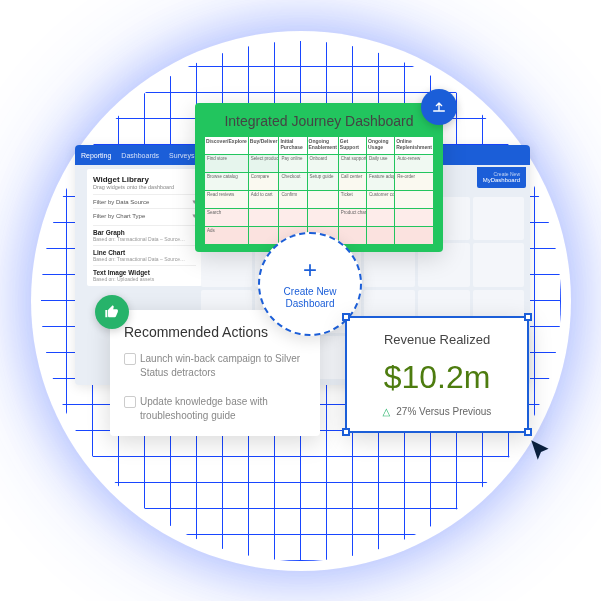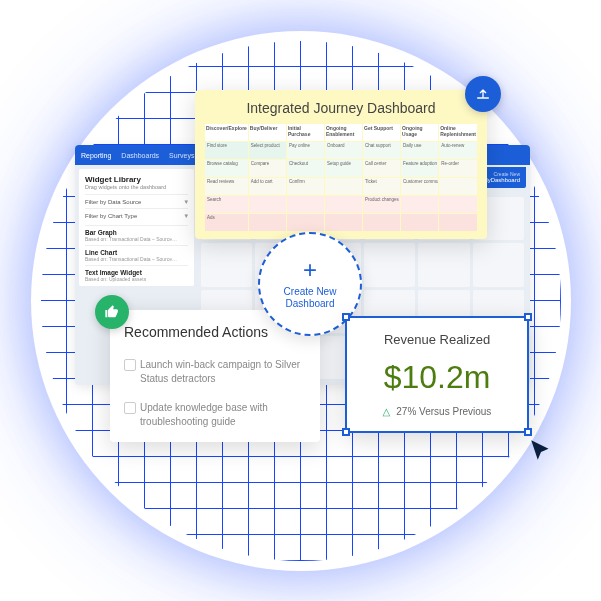--- a/index.html
+++ b/index.html
@@ -65,21 +65,21 @@
     color: #fff;
     background: #1b5ed8;
     padding: 4px 6px;
     border-radius: 0 0 2px 2px;
     text-align: right;
     line-height: 1.2;
   }
   .app-right-top .small { opacity: 0.7; font-size: 5px; }
   .wl-panel {
     position: absolute;
-    left: 4px; top: 24px;
+    left: 12px; top: 24px;
     width: 115px;
     background: #fff;
     border-radius: 2px;
     padding: 6px 6px 4px;
     font-size: 7px;
     color: #333;
   }
   .wl-panel .wl-title { font-weight: 600; font-size: 8px; color:#222; }
   .wl-panel .wl-sub { font-size: 5.5px; color:#888; margin-bottom:4px; }
   .wl-row {
@@ -97,23 +97,23 @@
     display: grid;
     grid-template-columns: repeat(6, 1fr);
     grid-template-rows: repeat(4, 1fr);
     gap: 3px;
   }
   .ph-cell { background: #f4f6fa; border-radius:2px; }
 
   
   .journey-card {
     position: absolute;
-    top: 90px; left: 195px;
-    width: 292px;
-    background: #fef9c3;
+    top: 103px; left: 195px;
+    width: 248px;
+    background: #22c55e;
     border-radius: 4px;
     box-shadow: 0 6px 24px rgba(0,0,0,0.15);
     z-index: 3;
     padding: 10px 10px 8px;
   }
   .journey-title {
     font-size: 14px; color:#444; text-align:center;
     font-weight: 400; margin-bottom: 8px;
   }
   .journey-grid {
@@ -165,21 +165,21 @@
   .rec-card {
     position:absolute;
     top: 310px; left: 110px;
     width: 210px;
     background:#fff;
     border-radius:4px;
     box-shadow: 0 6px 24px rgba(0,0,0,0.15);
     z-index:4;
     padding: 14px 14px 12px;
   }
-  .rec-title { font-size:14px; color:#333; font-weight:400; margin-bottom:18px;}
+  .rec-title { font-size:14px; color:#333; font-weight:400; margin-bottom:12px;}
   .rec-item { display:flex; gap:4px; margin-bottom:10px; font-size:10px; color:#888; line-height:1.35;}
   .rec-item:last-child { margin-bottom:2px;margin-top:16px;}
   .rec-check { width:12px; height:12px; border:1px solid #ccc; border-radius:2px; flex:none; margin-top:1px;}
   .thumb-badge {
     position:absolute;
     top:-15px; left:-15px;
     width:34px; height:34px; border-radius:50%;
     background:#27b36a;
     display:flex; align-items:center; justify-content:center;
     box-shadow: 0 2px 8px rgba(0,0,0,0.2);

